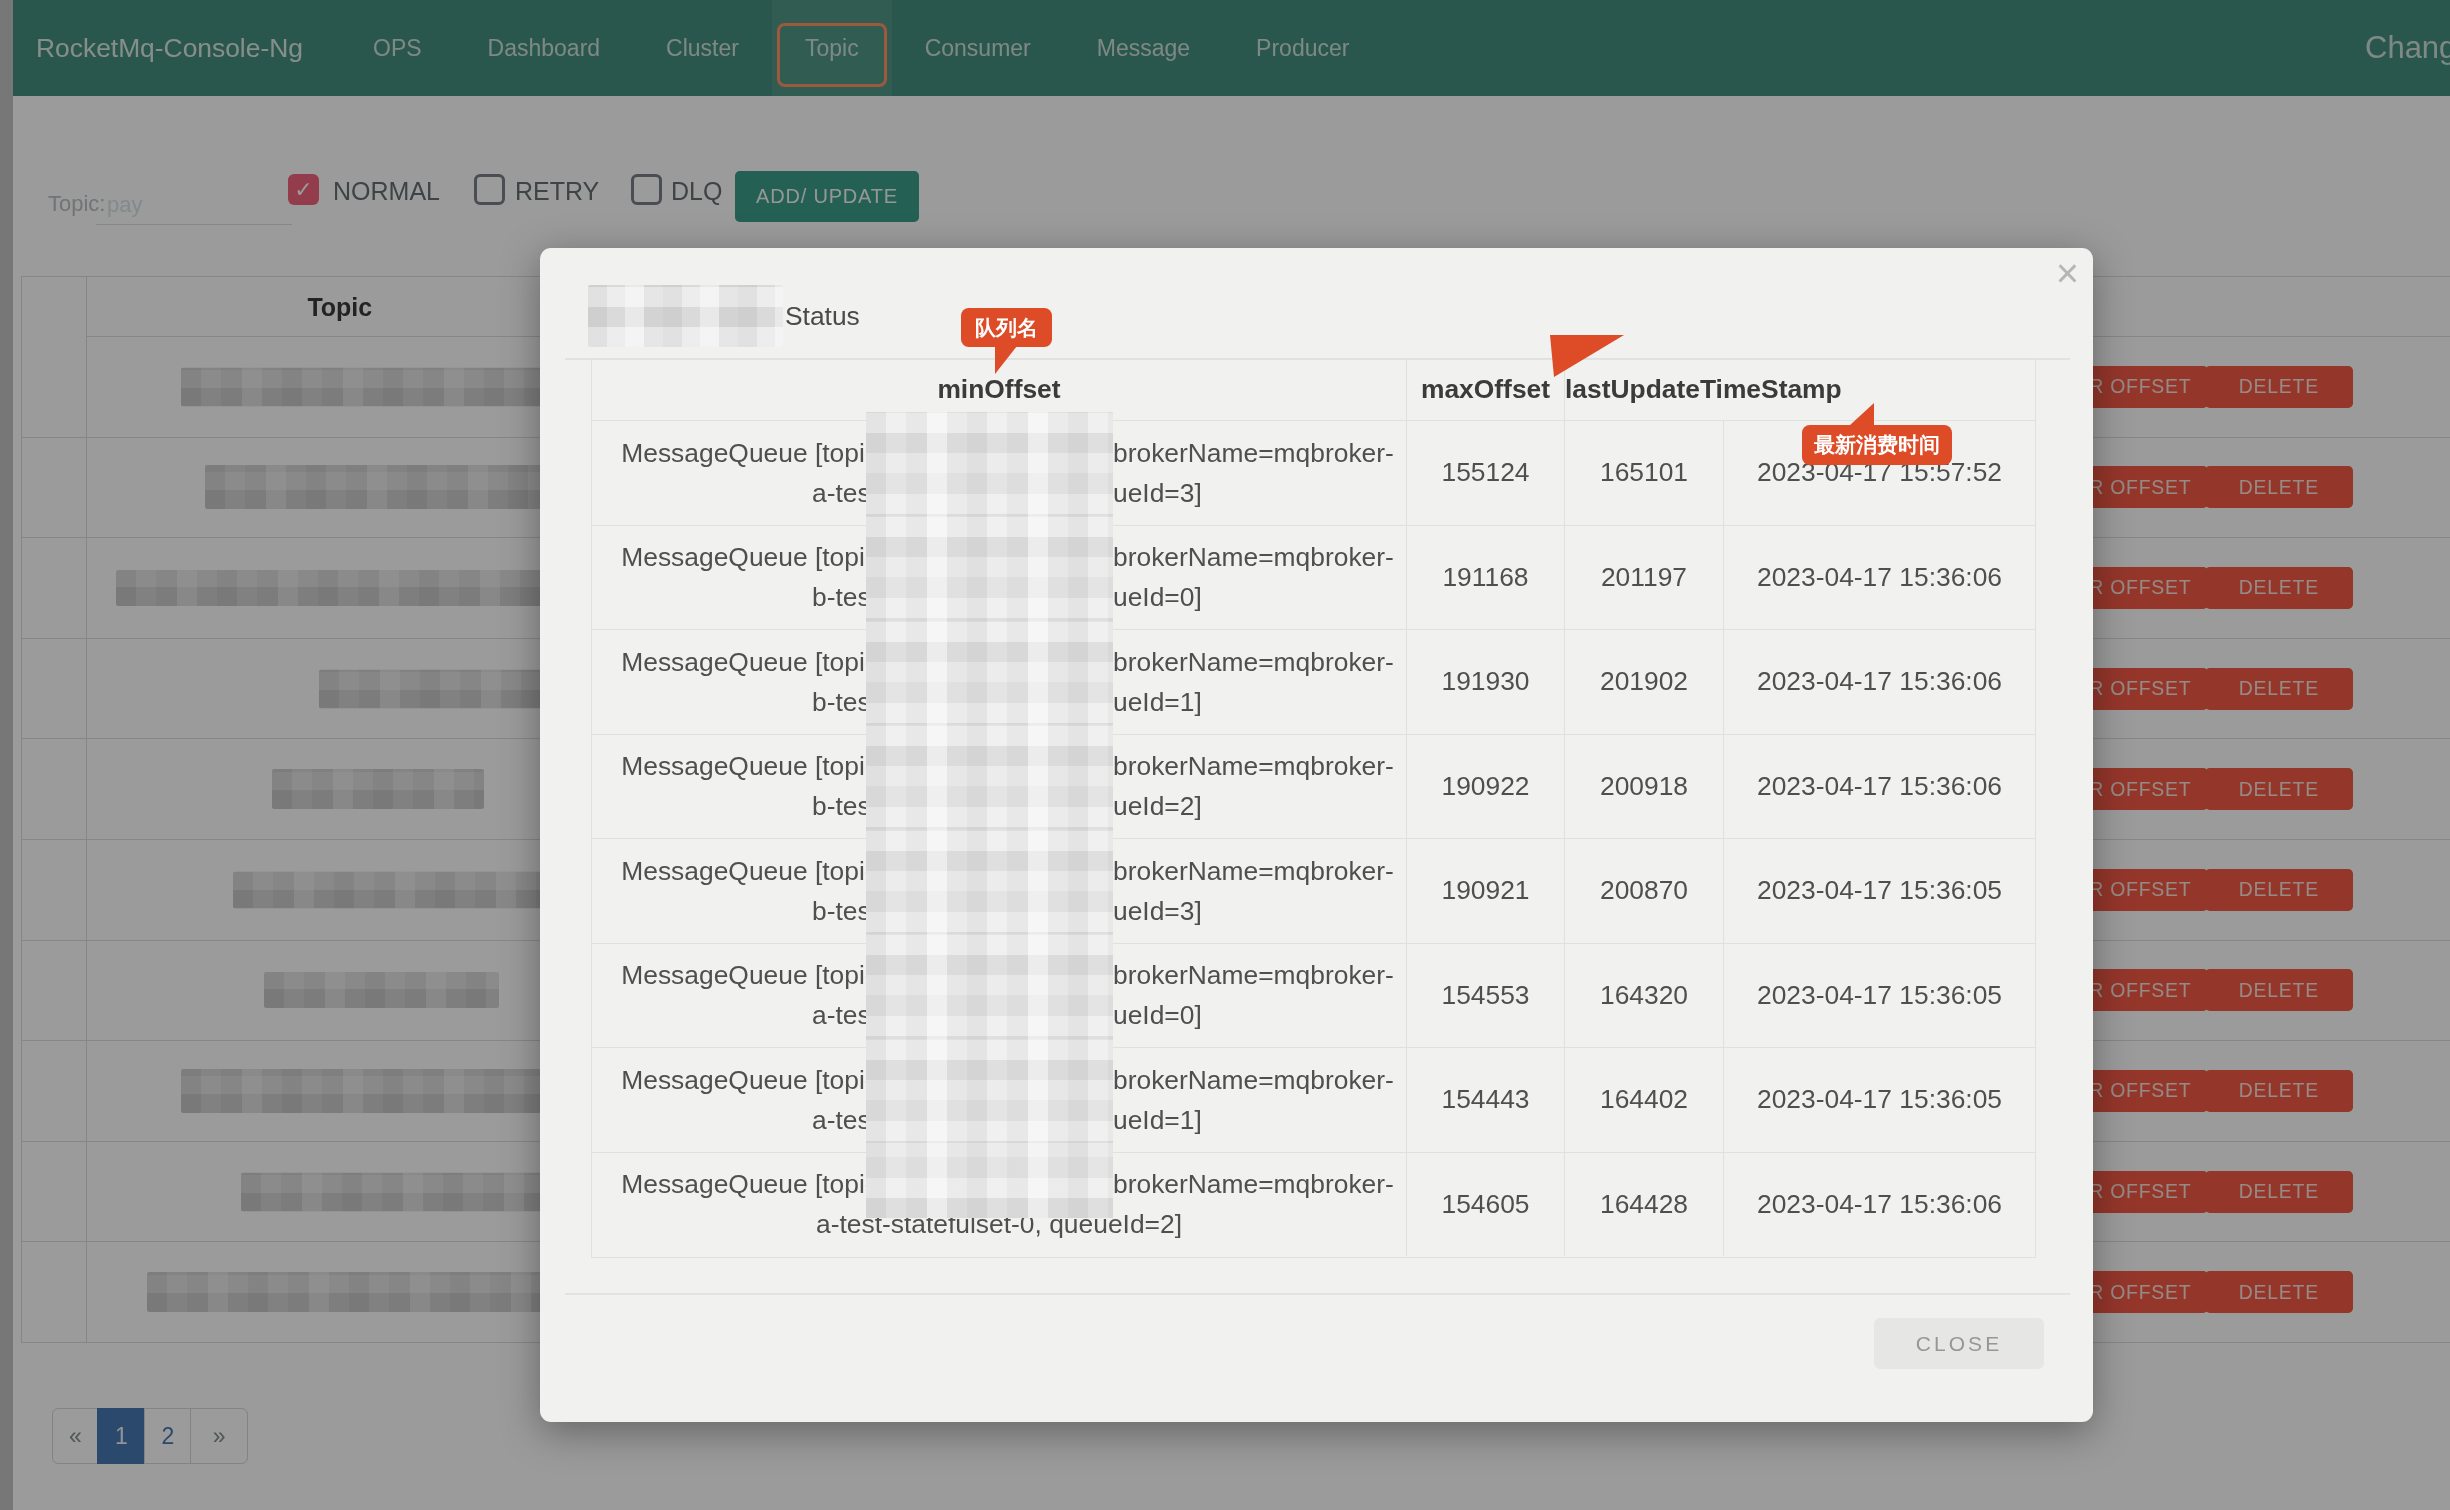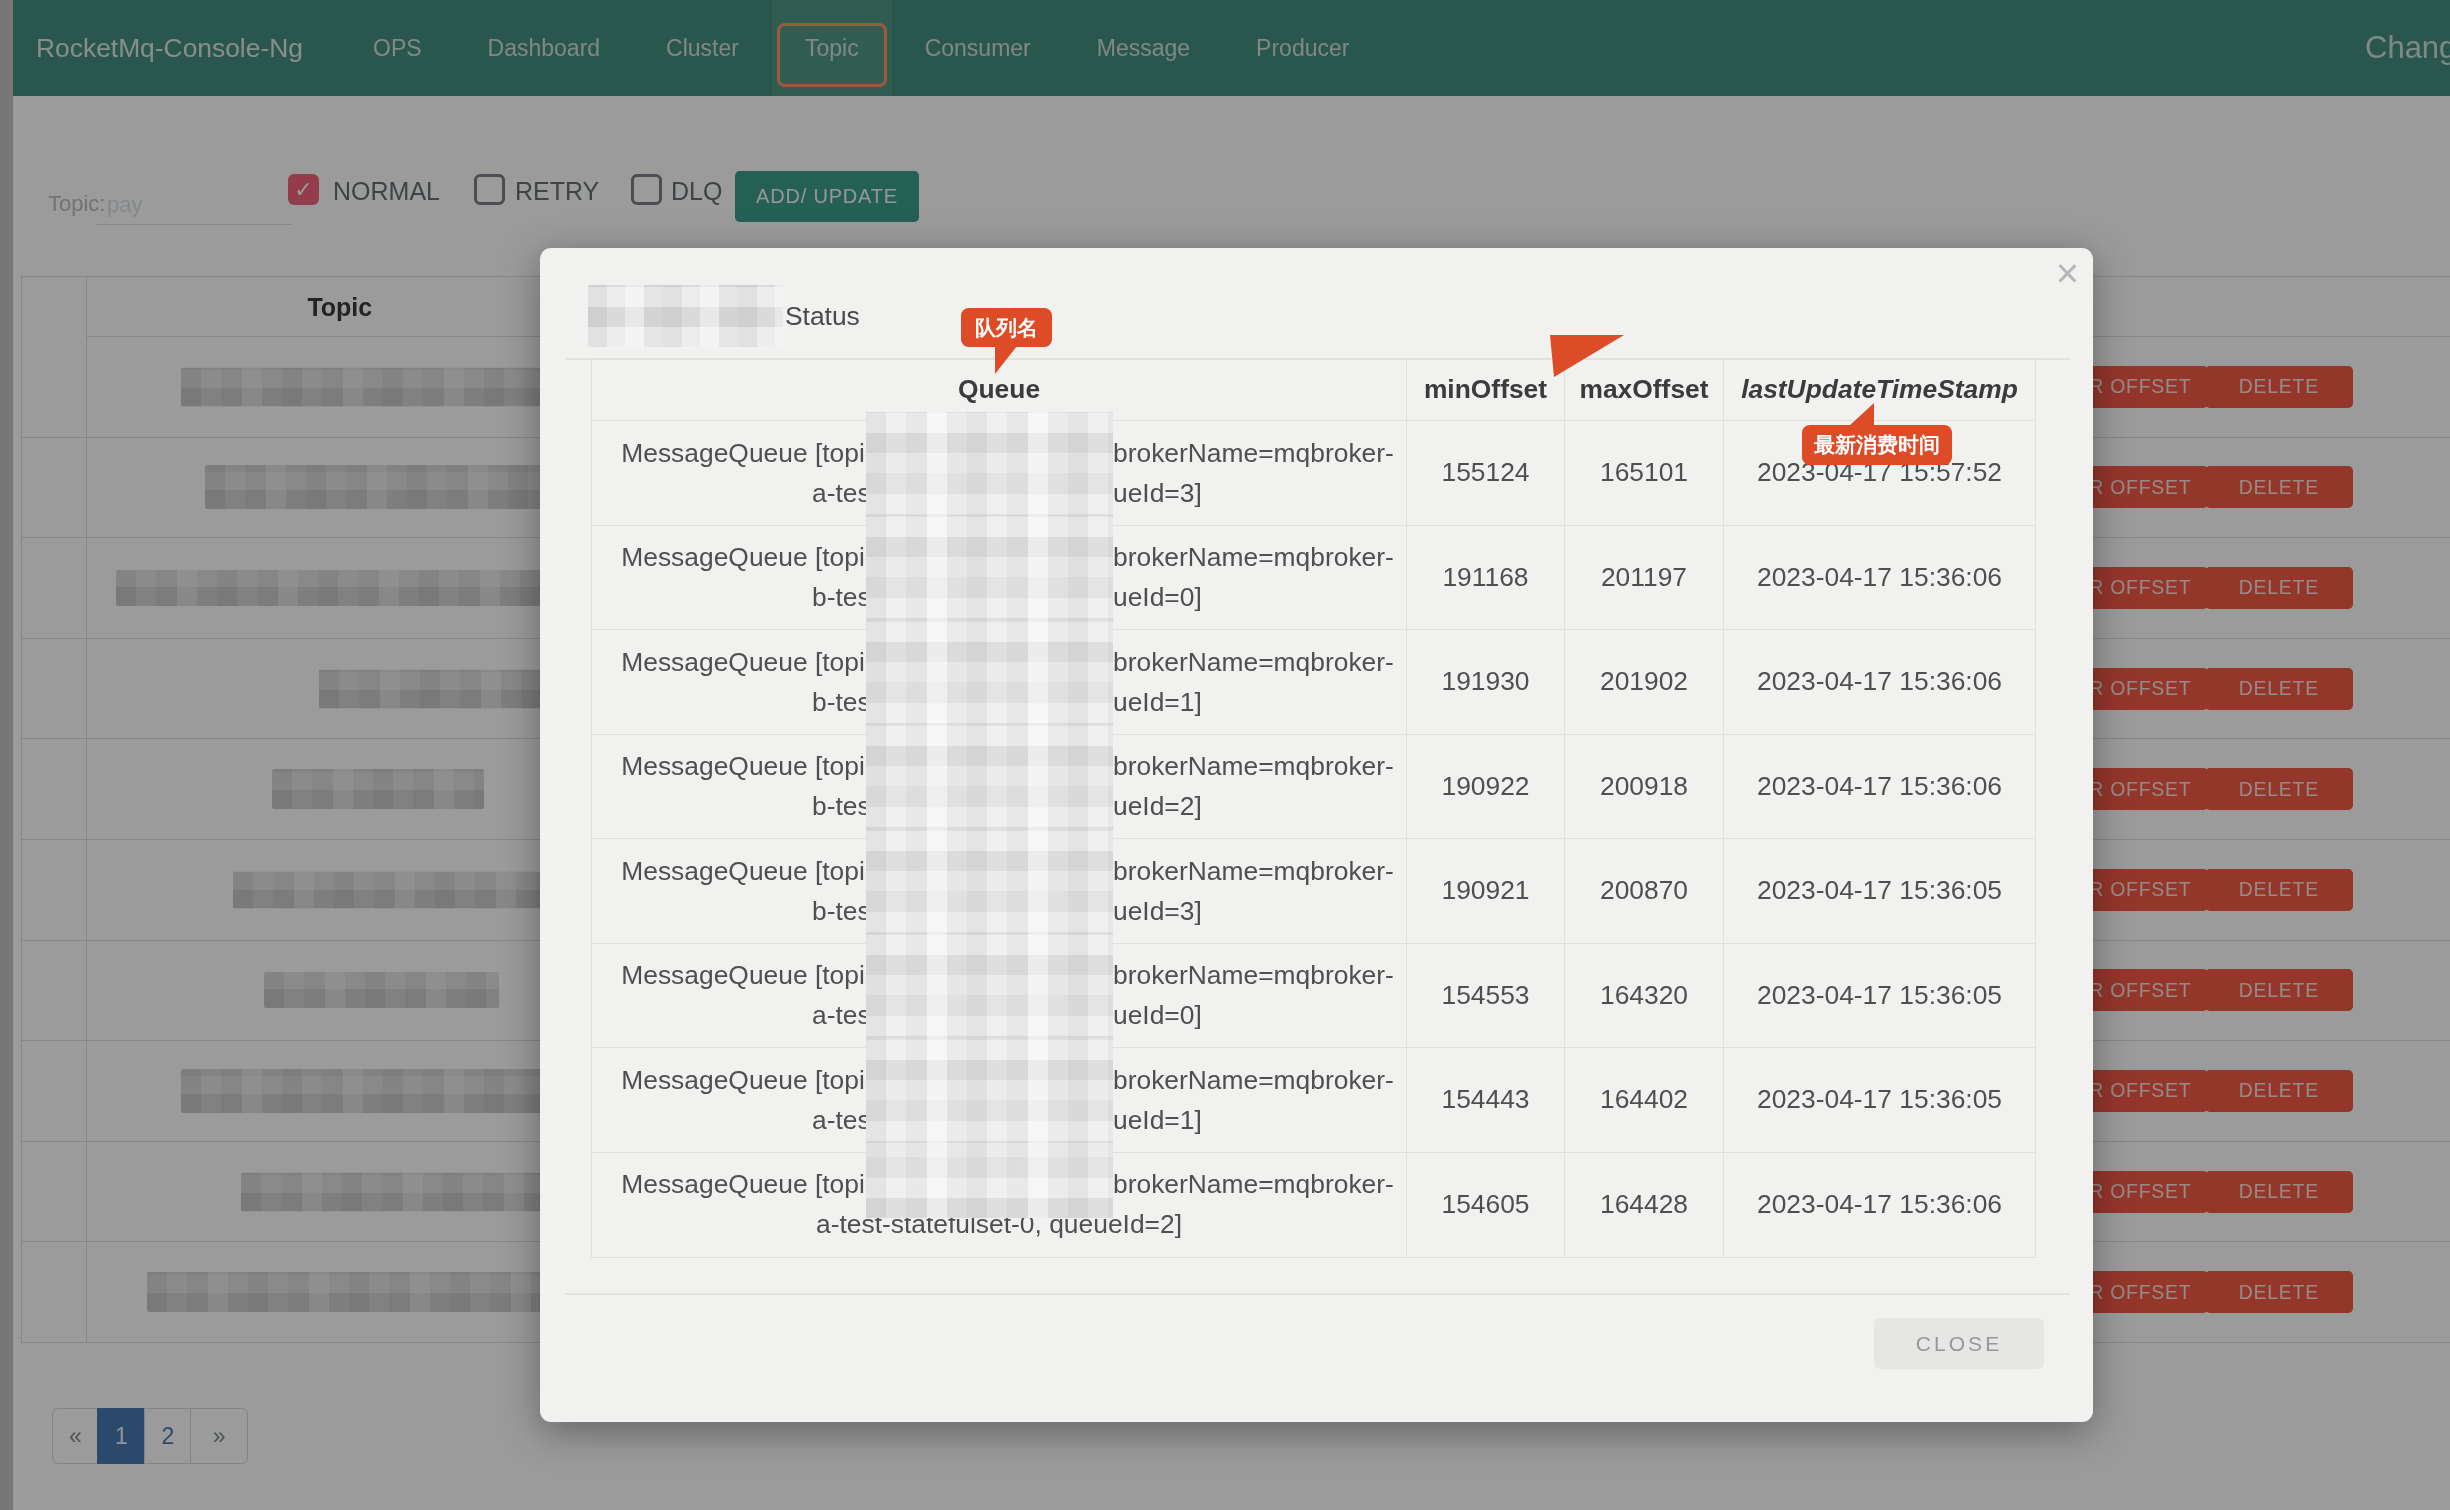--- a/index.html
+++ b/index.html
@@ -75,21 +75,21 @@
     background:
       repeating-linear-gradient(90deg, rgba(0,0,0,0.05) 0 18.7px, rgba(255,255,255,0) 18.7px 37px, rgba(255,255,255,0.4) 37px 56px, rgba(0,0,0,0.03) 56px 75px),
       repeating-linear-gradient(0deg, rgba(255,255,255,0.35) 0 20px, rgba(0,0,0,0.04) 20px 40px),
       #E3E3E3;}
   .m-title{position:absolute;left:245px;top:37px;height:62px;line-height:62px;font-size:26.4px;color:#4A4A4A;}
   .m-underline{position:absolute;left:25px;right:22.6px;top:110px;height:1.6px;background:#E2E2E1;}
 
   .m-table{position:absolute;left:51px;top:110px;width:1445px;height:900px;border:1.6px solid #E0E0DF;box-sizing:border-box;}
   .m-thead{display:grid;grid-template-columns:815px 158px 159px 1fr;height:62px;border-bottom:1.6px solid #E0E0DF;box-sizing:border-box;}
   .m-th{line-height:61px;text-align:center;font-size:26.4px;font-weight:bold;color:#3B3B3B;border-right:1.6px solid #E0E0DF;box-sizing:border-box;}
-  .m-th:last-child{border-right:none;font-style:italic;}
+  .m-th:last-child{border-right:none;}
   .m-tbody{display:flex;flex-direction:column;height:835px;}
   .m-tr{position:relative;flex:1;display:grid;grid-template-columns:815px 158px 159px 1fr;border-bottom:1.6px solid #E0E0DF;box-sizing:border-box;}
   .m-tr:last-child{border-bottom:none;}
   .m-td{border-right:1.6px solid #E0E0DF;box-sizing:border-box;display:flex;align-items:center;justify-content:center;font-size:26.4px;color:#4F4F4F;}
   .m-td:last-child{border-right:none;}
   .q-cell{position:relative;display:grid;grid-template-columns:286px 235px 1fr;grid-template-rows:40px 40px;align-content:center;border-right:1.6px solid #E0E0DF;box-sizing:border-box;font-size:26.4px;color:#4F4F4F;}
   .q-l{text-align:right;line-height:40px;white-space:nowrap;}
   .q-r{text-align:left;line-height:40px;white-space:nowrap;}
   .q-full{grid-column:1 / 4;text-align:center;line-height:40px;white-space:nowrap;}
   .q-band{position:absolute;left:274px;width:247px;top:-9.3px;bottom:-9.3px;z-index:3;
@@ -223,21 +223,20 @@
   <div class="overlay"></div>
 
   <div class="modal">
     <div class="modal-close">×</div>
     <div class="m-title-mosaic"></div>
     <div class="m-title">Status</div>
     <div class="m-underline"></div>
 
     <div class="m-table">
       <div class="m-thead">
-        <div class="m-th">Queue</div>
         <div class="m-th">minOffset</div>
         <div class="m-th">maxOffset</div>
         <div class="m-th">lastUpdateTimeStamp</div>
       </div>
       <div class="m-tbody">
           <div class="m-tr">
             <div class="q-cell">
               <div class="q-l">MessageQueue [topic</div>
               <div class="q-l" style="grid-column: 2;"></div>
               <div class="q-r">brokerName=mqbroker-</div>

